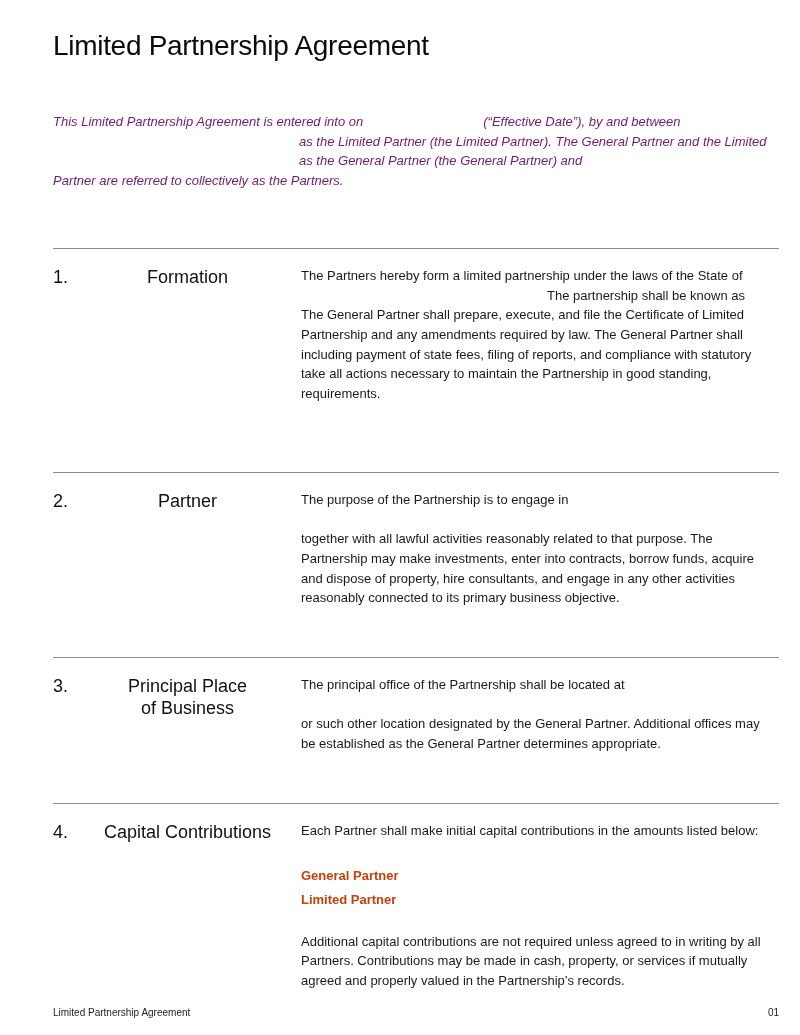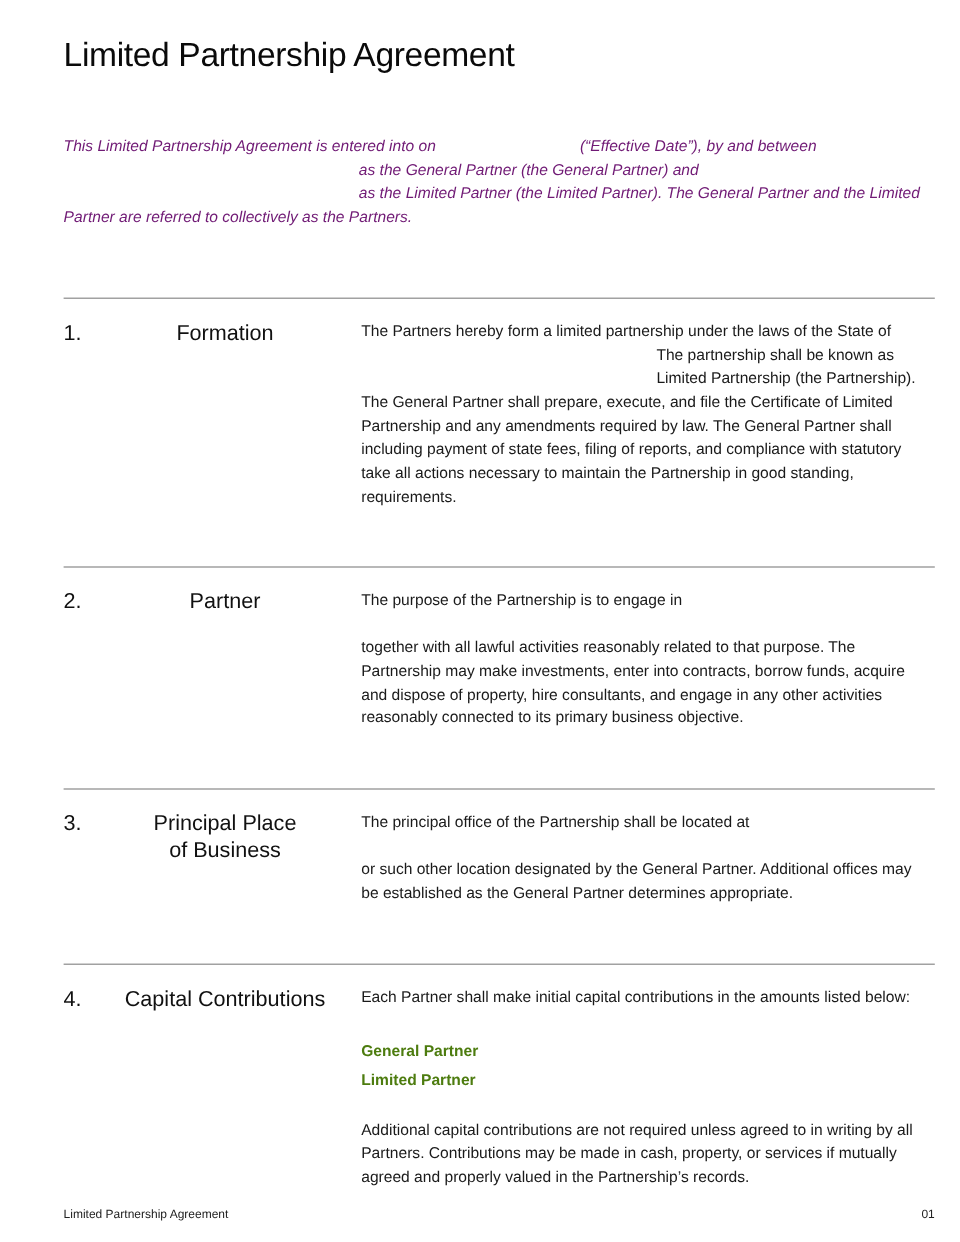--- a/index.html
+++ b/index.html
@@ -76,21 +76,21 @@
       top: 0;
       width: 478px;
       font-size: 13px;
       line-height: 19.7px;
       color: #1a1a1a;
     }
     .sec-body .line { display: block; white-space: nowrap; height: 19.7px; }
     .indent-line { padding-left: 246px; }
     .gap { display: block; height: 19.7px; }
     .gap-lg { display: block; height: 23px; }
-    .bold-row { display: block; font-weight: 700; color: #4d7c0f; height: 24px; line-height: 24px; font-size: 13px; }
+    .bold-row { display: block; font-weight: 700; color: #c2410c; height: 24px; line-height: 24px; font-size: 13px; }
     .footer {
       position: absolute;
       top: 1007px;
       left: 0;
       width: 726px;
       font-size: 10px;
       color: #222;
       display: flex;
       justify-content: space-between;
     }
@@ -100,38 +100,37 @@
 
 <div class="page">
 
   <h1 class="title">Limited Partnership Agreement</h1>
 
   <div class="intro">
     <span class="line">
       <span>This Limited Partnership Agreement is entered into on</span><span class="blank" style="width:120px"></span><span>(“Effective Date”), by and between</span>
     </span>
     <span class="line">
-      <span class="blank" style="width:246px"></span><span>as the General Partner (the General Partner) and</span>
+      <span class="blank" style="width:246px"></span><span>as the Limited Partner (the Limited Partner). The General Partner and the Limited</span>
     </span>
     <span class="line">
-      <span class="blank" style="width:246px"></span><span>as the Limited Partner (the Limited Partner). The General Partner and the Limited</span>
+      <span class="blank" style="width:246px"></span><span>as the General Partner (the General Partner) and</span>
     </span>
     <span class="line">Partner are referred to collectively as the Partners.</span>
   </div>
 
   <div class="divider" style="top:248px"></div>
   <div class="section" style="top:266px">
     <div class="sec-heading">
       <span class="sec-num">1.</span>
       <span class="sec-label">Formation</span>
     </div>
     <div class="sec-body">
       <span class="line">The Partners hereby form a limited partnership under the laws of the State of</span>
       <span class="line indent-line">The partnership shall be known as</span>
-      <span class="line indent-line">Limited Partnership (the Partnership).</span>
       <span class="line">The General Partner shall prepare, execute, and file the Certificate of Limited</span>
       <span class="line">Partnership and any amendments required by law. The General Partner shall</span>
       <span class="line">including payment of state fees, filing of reports, and compliance with statutory</span>
       <span class="line">take all actions necessary to maintain the Partnership in good standing,</span>
       <span class="line">requirements.</span>
     </div>
   </div>
 
   <div class="divider" style="top:472px"></div>
   <div class="section" style="top:490px">

